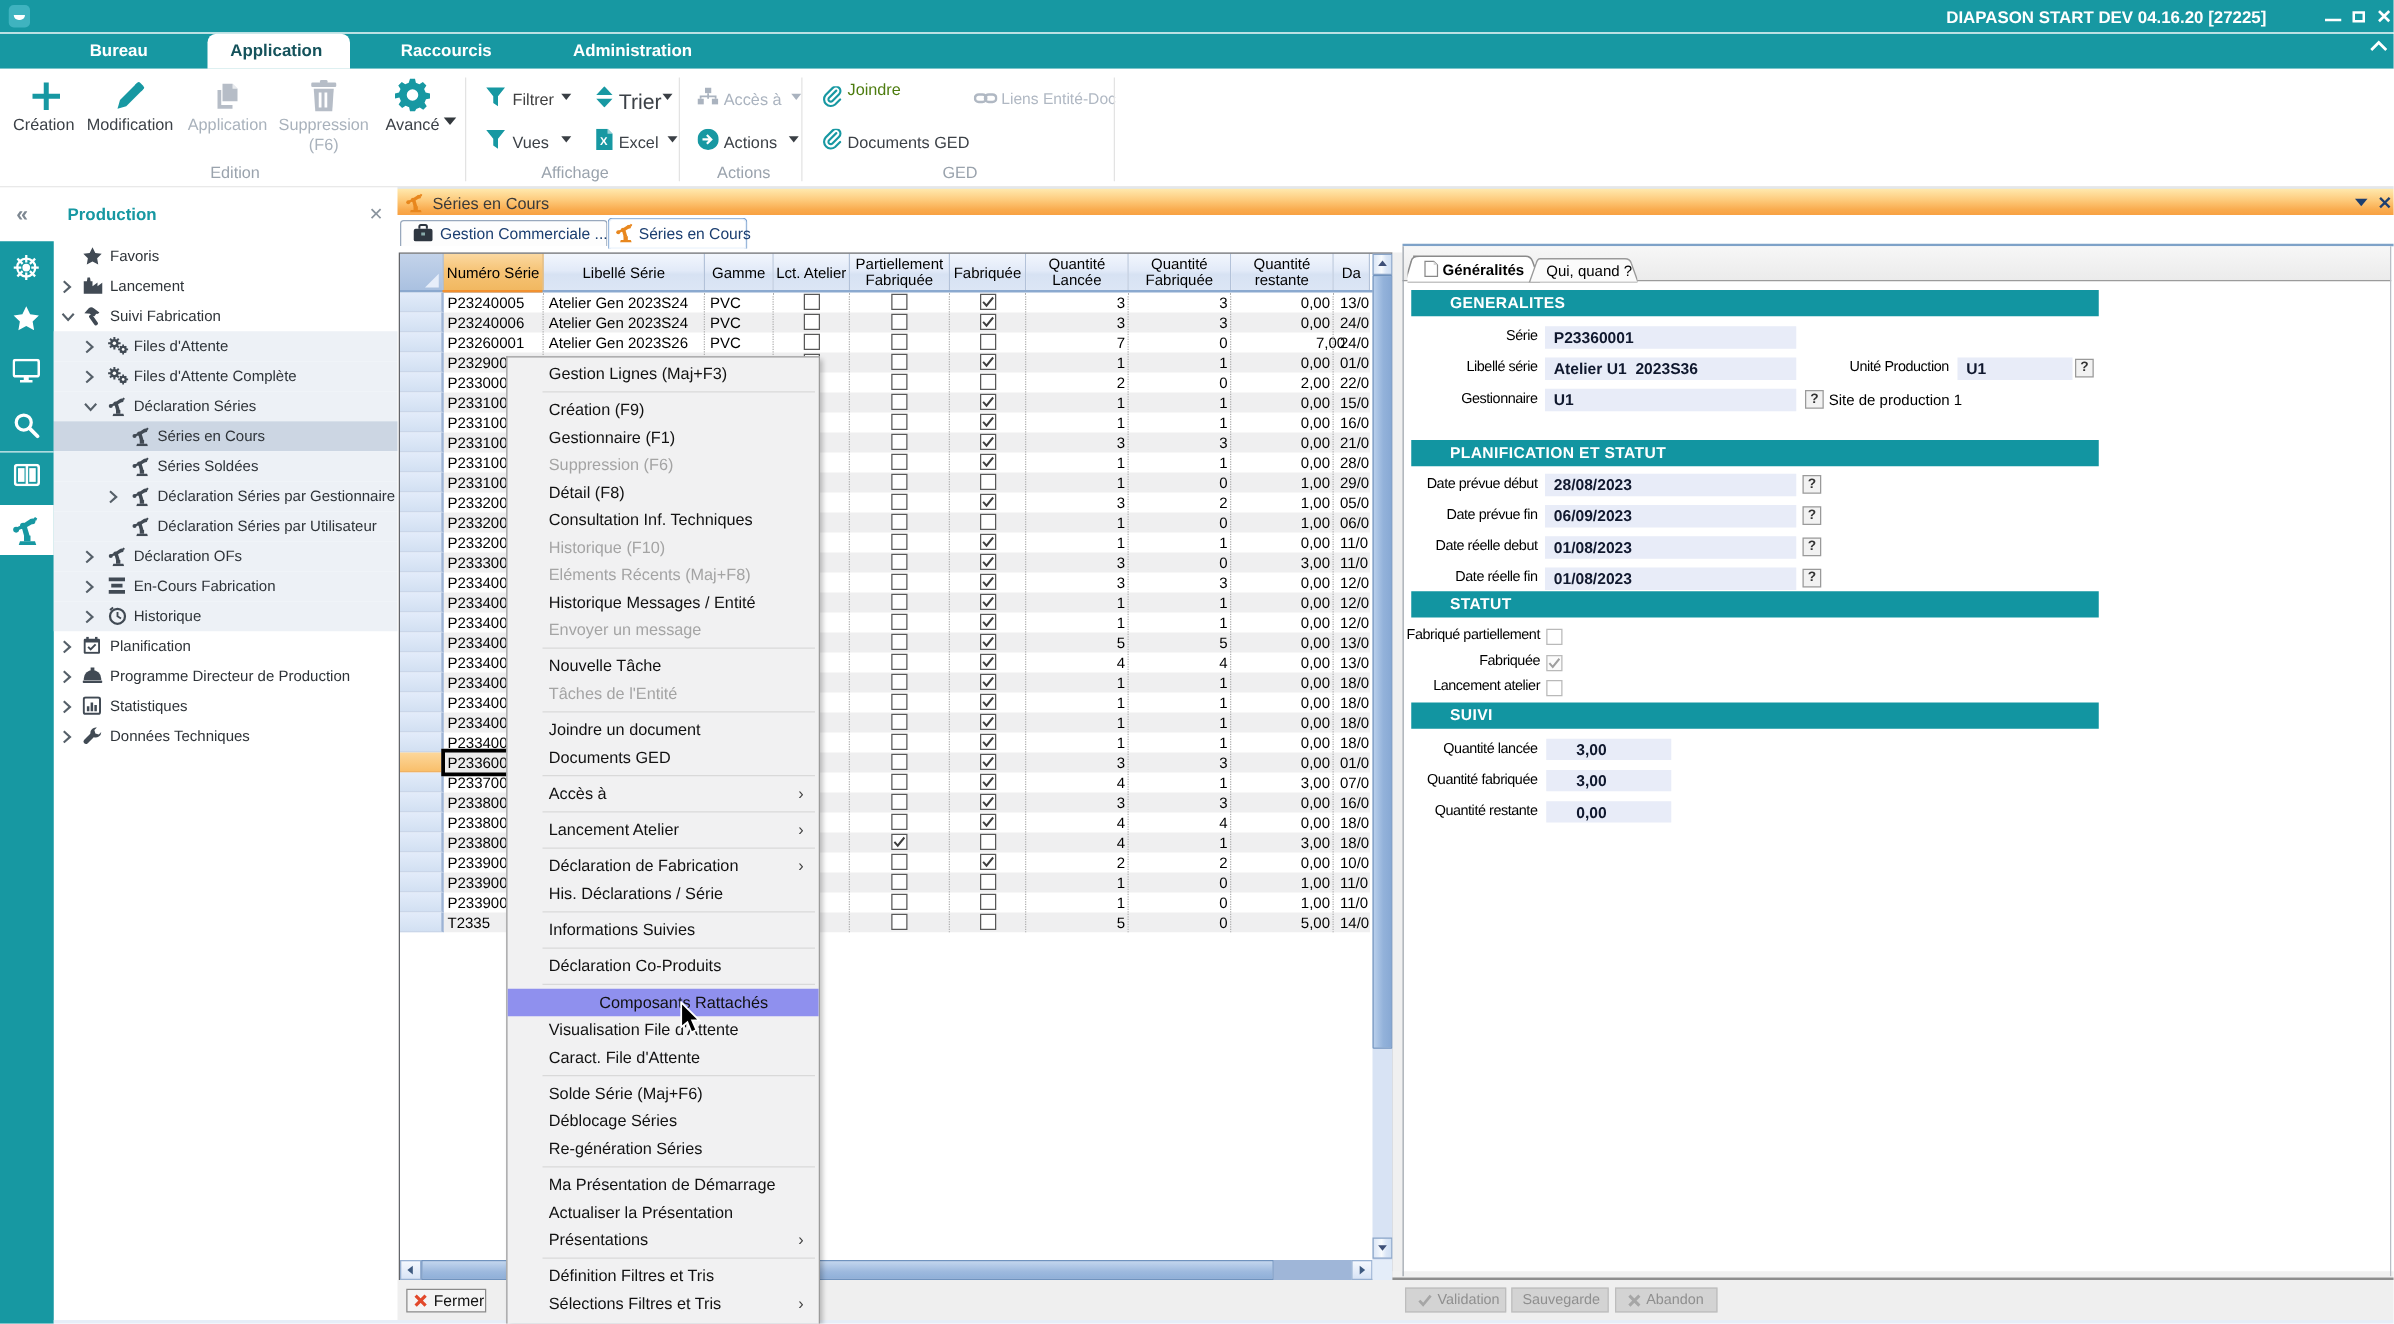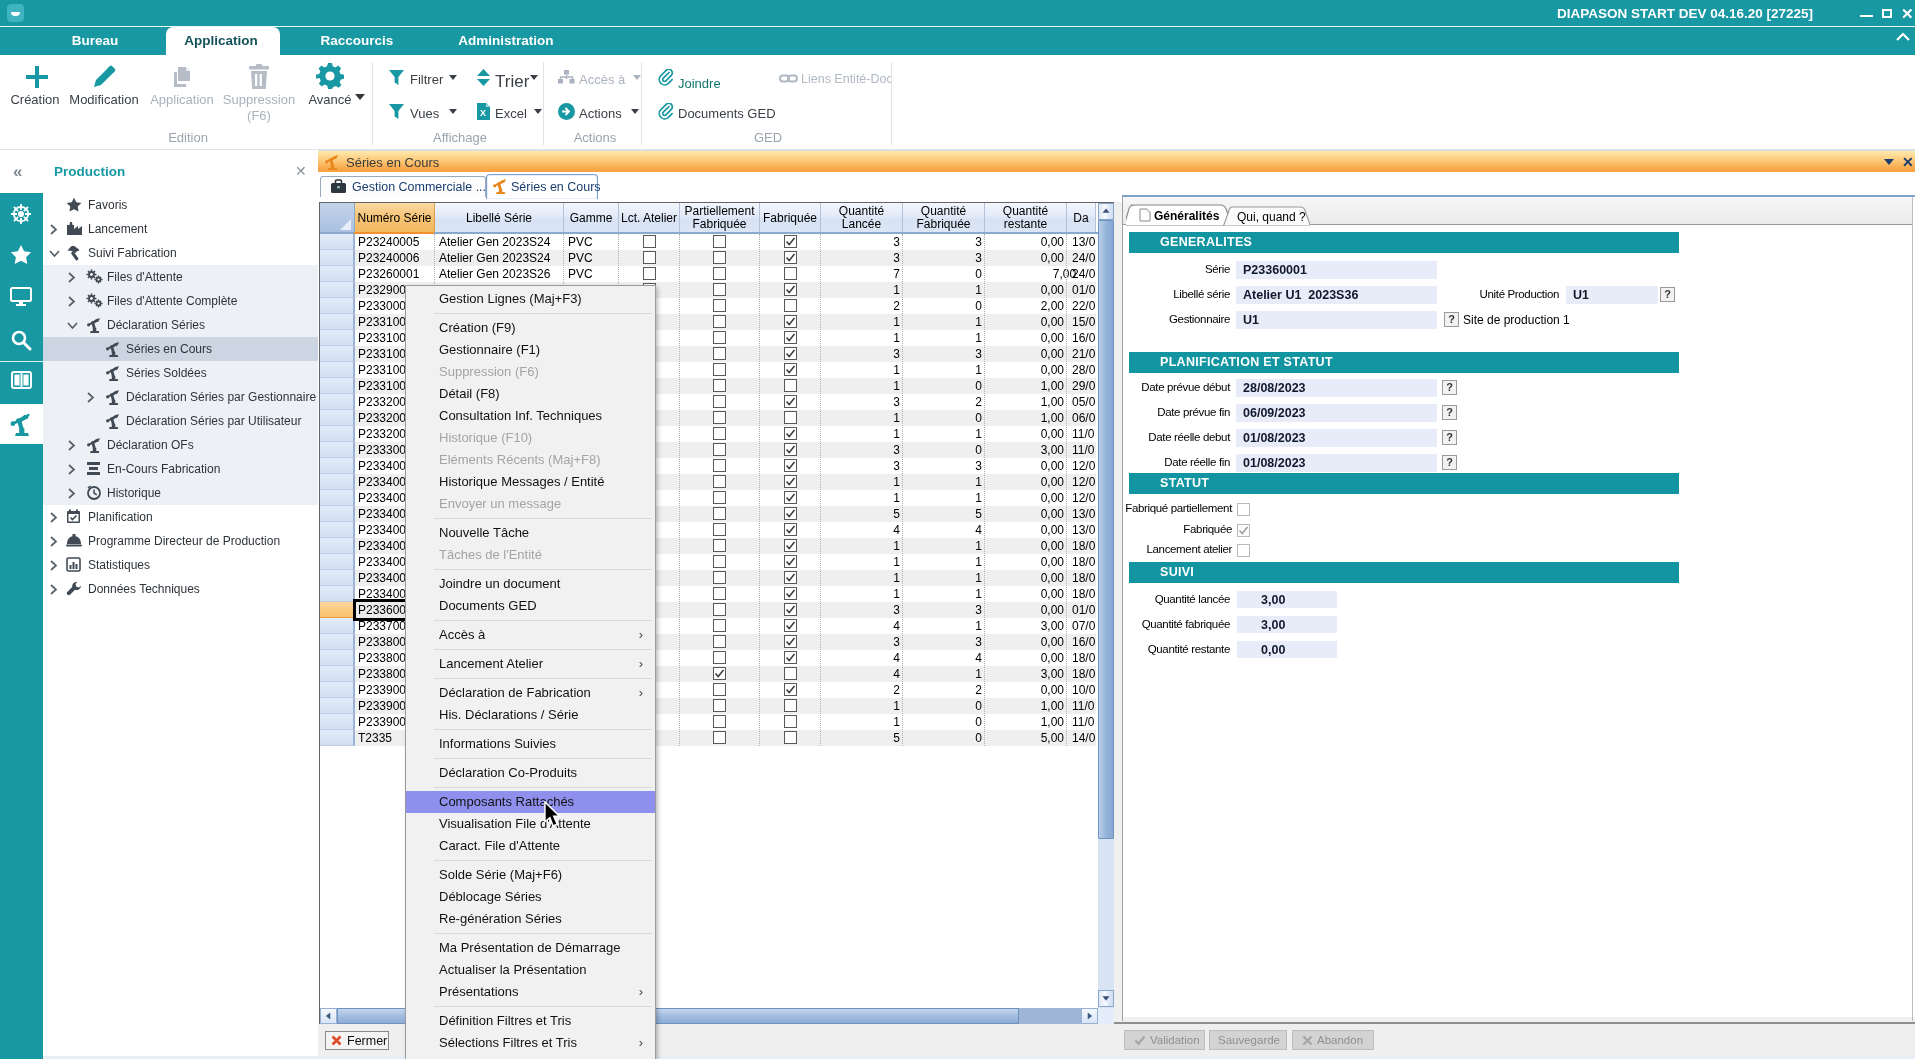--- a/index.html
+++ b/index.html
@@ -110,21 +110,21 @@
     <circle cx="8.5" cy="8.5" r="8.5" fill="#1798a2"></circle>
     <path d="M4 8.5h6M7.5 5l3.5 3.5L7.5 12" stroke="#fff" stroke-width="1.8" fill="none"></path>
   </svg>
 <div class="abs lbl" style="left:579px;top:106px;font-size:13px;color:#3c4147">Actions</div>
 <div class="abs" style="left:631px;top:109px;width:0;height:0;border-left:4.5px solid transparent;border-right:4.5px solid transparent;border-top:5.5px solid #3a3f45"></div>
 <div class="abs" style="left:530px;top:130px;width:130px;text-align:center;font-size:13px;color:#9aa3ad">Actions</div>
 <div class="abs" style="left:641px;top:62px;width:1px;height:83px;background:#e3e3e3"></div>
 <svg class="abs" style="left:658px;top:69px" width="16" height="17" viewBox="0 0 16 17">
     <path d="M12.5 4.5 6.8 10.2a1.8 1.8 0 0 0 2.6 2.6l5.4-5.4a3.6 3.6 0 0 0-5.1-5.1L4 8a5.4 5.4 0 0 0 7.6 7.6l4-4" stroke="#1798a2" stroke-width="1.7" fill="none" stroke-linecap="round" transform="translate(-1.5,-1)"></path>
   </svg>
-<div class="abs lbl" style="left:678px;top:76px;font-size:13px;color:#0f766e">Joindre</div>
+<div class="abs lbl" style="left:678px;top:64px;font-size:13px;color:#4d7c0f">Joindre</div>
 <svg class="abs" style="left:658px;top:103px" width="16" height="17" viewBox="0 0 16 17">
     <path d="M12.5 4.5 6.8 10.2a1.8 1.8 0 0 0 2.6 2.6l5.4-5.4a3.6 3.6 0 0 0-5.1-5.1L4 8a5.4 5.4 0 0 0 7.6 7.6l4-4" stroke="#1798a2" stroke-width="1.7" fill="none" stroke-linecap="round" transform="translate(-1.5,-1)"></path>
   </svg>
 <div class="abs lbl" style="left:678px;top:106px;font-size:13px;color:#3c4147">Documents GED</div>
 <svg class="abs" style="left:779px;top:71px" width="19" height="15" viewBox="0 0 19 15">
     <g stroke="#b0b8c3" stroke-width="2" fill="none">
       <rect x="1" y="4.5" width="9" height="6" rx="3"></rect>
       <rect x="9" y="4.5" width="9" height="6" rx="3"></rect>
     </g>
   </svg>
@@ -1078,21 +1078,21 @@
 <div class="msep"></div>
 <div class="mi" style="">Lancement Atelier<span class="sub">›</span></div>
 <div class="msep"></div>
 <div class="mi" style="">Déclaration de Fabrication<span class="sub">›</span></div>
 <div class="mi" style="">His. Déclarations / Série</div>
 <div class="msep"></div>
 <div class="mi" style="">Informations Suivies</div>
 <div class="msep"></div>
 <div class="mi" style="">Déclaration Co-Produits</div>
 <div class="msep"></div>
-<div class="mi" style="background:#8f90ee;">Composants Rattachés</div>
+<div class="mi" style="background:#8f90ee;text-align:center;">Composants Rattachés</div>
 <div class="mi" style="">Visualisation File d'Attente</div>
 <div class="mi" style="">Caract. File d'Attente</div>
 <div class="msep"></div>
 <div class="mi" style="">Solde Série (Maj+F6)</div>
 <div class="mi" style="">Déblocage Séries</div>
 <div class="mi" style="">Re-génération Séries</div>
 <div class="msep"></div>
 <div class="mi" style="">Ma Présentation de Démarrage</div>
 <div class="mi" style="">Actualiser la Présentation</div>
 <div class="mi" style="">Présentations<span class="sub">›</span></div>

